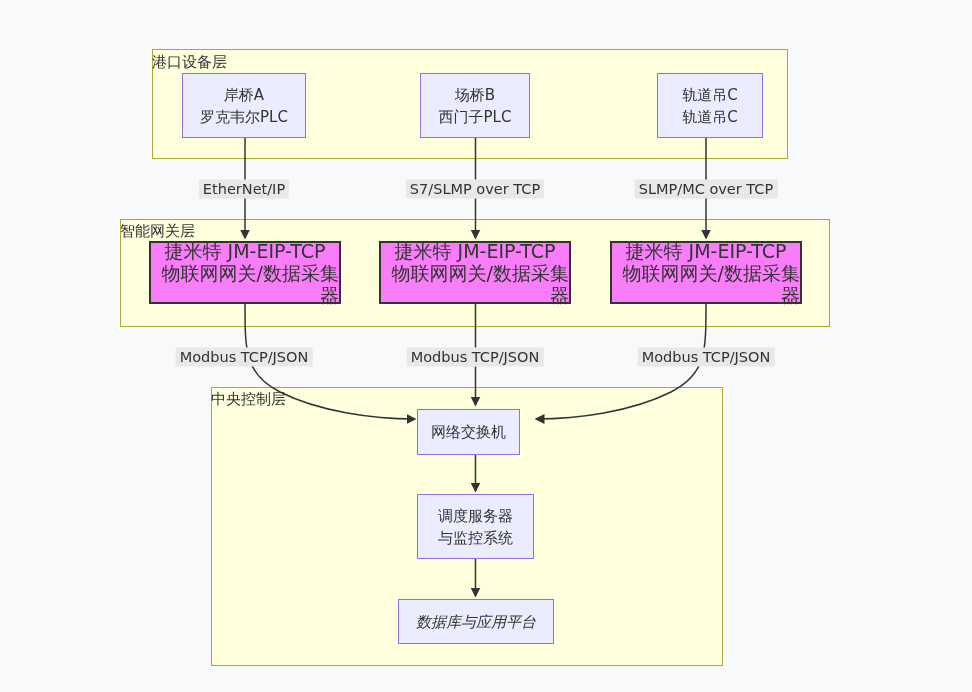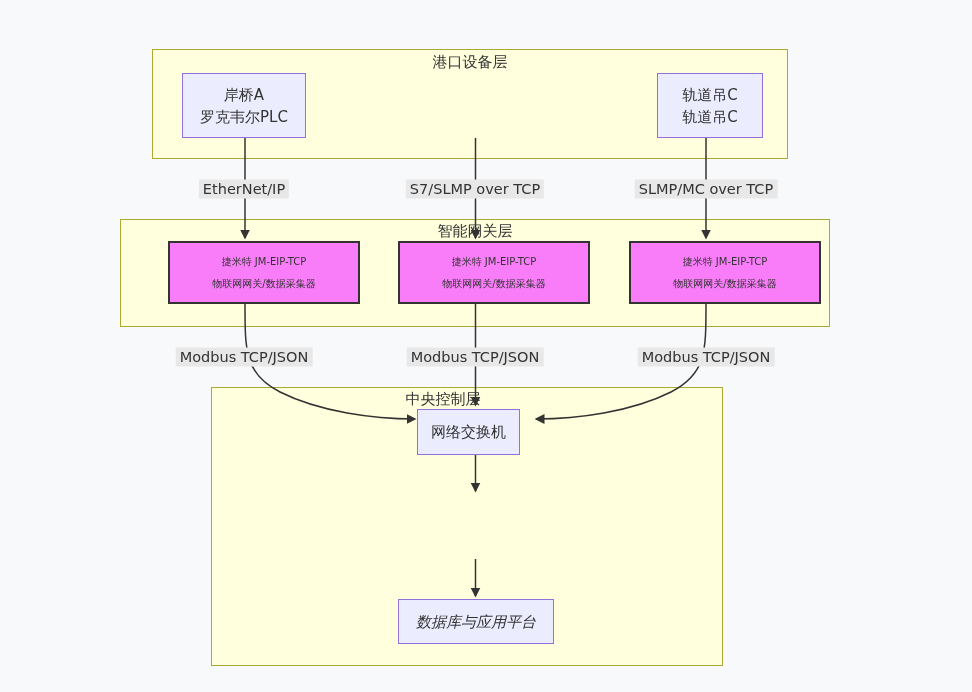--- a/index.html
+++ b/index.html
@@ -29,21 +29,21 @@
   .cluster{
     position:absolute;
     background:var(--cluster-fill);
     border:1px solid var(--cluster-border);
     z-index:1;
   }
   .cluster-title{
     position:absolute;
     width:100%;
     top:4px;
-    text-align:center;
+    text-align:left;
     font-size:15px;
     font-weight:400;
     color:var(--text);
     z-index:2;
   }
   .edges{
     position:absolute;
     left:0;top:0;
     z-index:3;
   }
@@ -63,22 +63,21 @@
     border:1px solid var(--node-border);
     font-size:15px;
     line-height:22px;
     color:var(--text);
     text-align:right;
     z-index:4;
   }
   .node.gateway{
     background:var(--gateway-fill);
     border:2px solid var(--gateway-border);
-    font-size:10px;
-    margin-left:19px;
+    font-size:19px;
   }
   .edge-label{
     position:absolute;
     transform:translate(-50%,-50%);
     background:var(--label-bg);
     color:var(--text);
     font-size:14.5px;
     line-height:17px;
     padding:1px 4px;
     white-space:nowrap;
@@ -114,20 +113,24 @@
     <path class="edge" d="M706 304 C706 352 706 374 671 392 C631 412 577 419 536 419" marker-end="url(#arrow)"></path>
 
     <path class="edge" d="M475.5 455 L475.5 491" marker-end="url(#arrow)"></path>
     <path class="edge" d="M475.5 559 L475.5 596" marker-end="url(#arrow)"></path>
   </svg>
 
   <div class="node" style="left:182px;top:73px;width:124px;height:65px;">
     <span>岸桥A</span>
     <span>罗克韦尔PLC</span>
   </div>
+  <div class="node" style="left:420px;top:73px;width:110px;height:65px;">
+    <span>场桥B</span>
+    <span>西门子PLC</span>
+  </div>
   <div class="node" style="left:657px;top:73px;width:106px;height:65px;">
     <span>轨道吊C</span>
     <span>轨道吊C</span>
   </div>
 
   <div class="node gateway" style="left:149px;top:241px;width:192px;height:63px;">
     <span>捷米特 JM-EIP-TCP</span>
     <span>物联网网关/数据采集器</span>
   </div>
   <div class="node gateway" style="left:379px;top:241px;width:192px;height:63px;">
@@ -135,20 +138,24 @@
     <span>物联网网关/数据采集器</span>
   </div>
   <div class="node gateway" style="left:610px;top:241px;width:192px;height:63px;">
     <span>捷米特 JM-EIP-TCP</span>
     <span>物联网网关/数据采集器</span>
   </div>
 
   <div class="node" style="left:417px;top:409px;width:103px;height:46px;">
     <span>网络交换机</span>
   </div>
+  <div class="node" style="left:417px;top:494px;width:117px;height:65px;">
+    <span>调度服务器</span>
+    <span>与监控系统</span>
+  </div>
   <div class="node" style="left:398px;top:599px;width:156px;height:45px;font-style:italic;">
     <span>数据库与应用平台</span>
   </div>
 
   <div class="edge-label" style="left:244px;top:189px;">EtherNet/IP</div>
   <div class="edge-label" style="left:475px;top:189px;">S7/SLMP over TCP</div>
   <div class="edge-label" style="left:706px;top:189px;">SLMP/MC over TCP</div>
 
   <div class="edge-label" style="left:244px;top:357px;">Modbus TCP/JSON</div>
   <div class="edge-label" style="left:475px;top:357px;">Modbus TCP/JSON</div>

